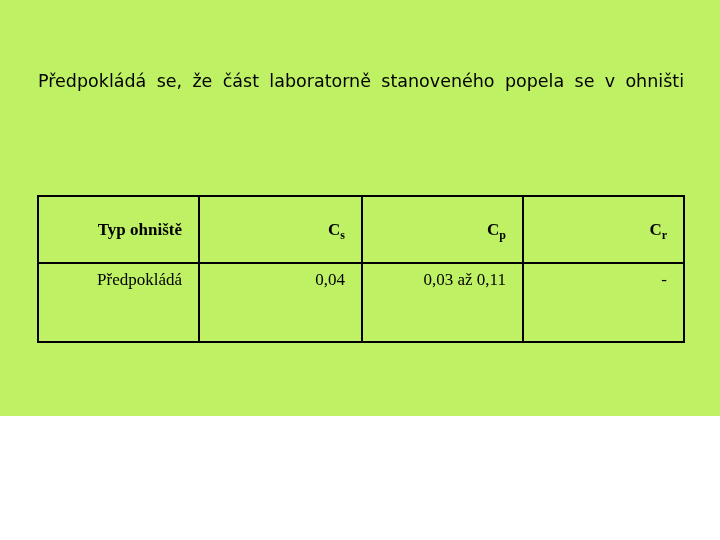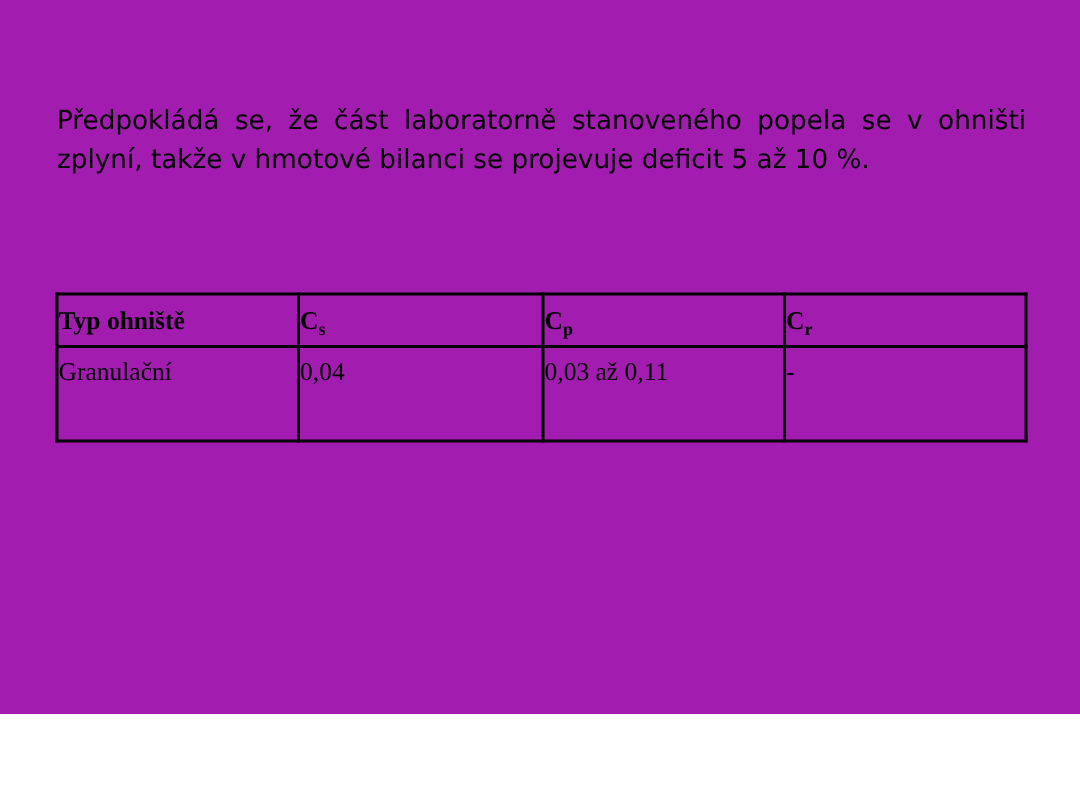--- a/index.html
+++ b/index.html
@@ -3,22 +3,22 @@
 <meta charset="utf-8">
 <style>
   html, body {
     margin: 0;
     padding: 0;
     background: #ffffff;
   }
   .slide {
     position: relative;
     width: 720px;
-    height: 476px;
-    background: #a21caf;
+    height: 416px;
+    background: #bef264;
     color: #000000;
     overflow: hidden;
     font-family: "DejaVu Sans", sans-serif;
   }
   .para {
     position: absolute;
     left: 38px;
     width: 646px;
     font-size: 17.5px;
     line-height: 26px;
@@ -37,22 +37,22 @@
     top: 195px;
     border-collapse: collapse;
     table-layout: fixed;
     font-family: "Liberation Serif", serif;
     font-size: 17px;
     color: #000000;
   }
   table.data-table th,
   table.data-table td {
     border: 2px solid #000000;
-    text-align: left;
-    padding: 0;
+    text-align: right;
+    padding: 16px;
     overflow: hidden;
   }
   table.data-table th {
     height: 33px;
     font-weight: bold;
     vertical-align: middle;
   }
   table.data-table td {
     height: 55px;
     vertical-align: top;
@@ -67,40 +67,39 @@
   .col-cp   { width: 161px; }
   .col-cr   { width: 161px; }
 </style>
 </head>
 <body>
 
 <div class="slide">
 
   <p class="para para-1">
     <span class="line line-justified">Předpokládá se, že část laboratorně stanoveného popela se v ohništi</span>
-    <span class="line">zplyní, takže v hmotové bilanci se projevuje deficit 5 až 10 %.</span>
   </p>
 
 
   <table class="data-table">
     <colgroup>
       <col class="col-type">
       <col class="col-cs">
       <col class="col-cp">
       <col class="col-cr">
     </colgroup>
     <tbody>
       <tr>
         <th>Typ ohniště</th>
         <th><span>C</span><sub>s</sub></th>
         <th><span>C</span><sub>p</sub></th>
         <th><span>C</span><sub>r</sub></th>
       </tr>
       <tr>
-        <td>Granulační</td>
+        <td>Předpokládá</td>
         <td>0,04</td>
         <td>0,03 až 0,11</td>
         <td>-</td>
       </tr>
     </tbody>
   </table>
 
 </div>
 
 </body></html>

